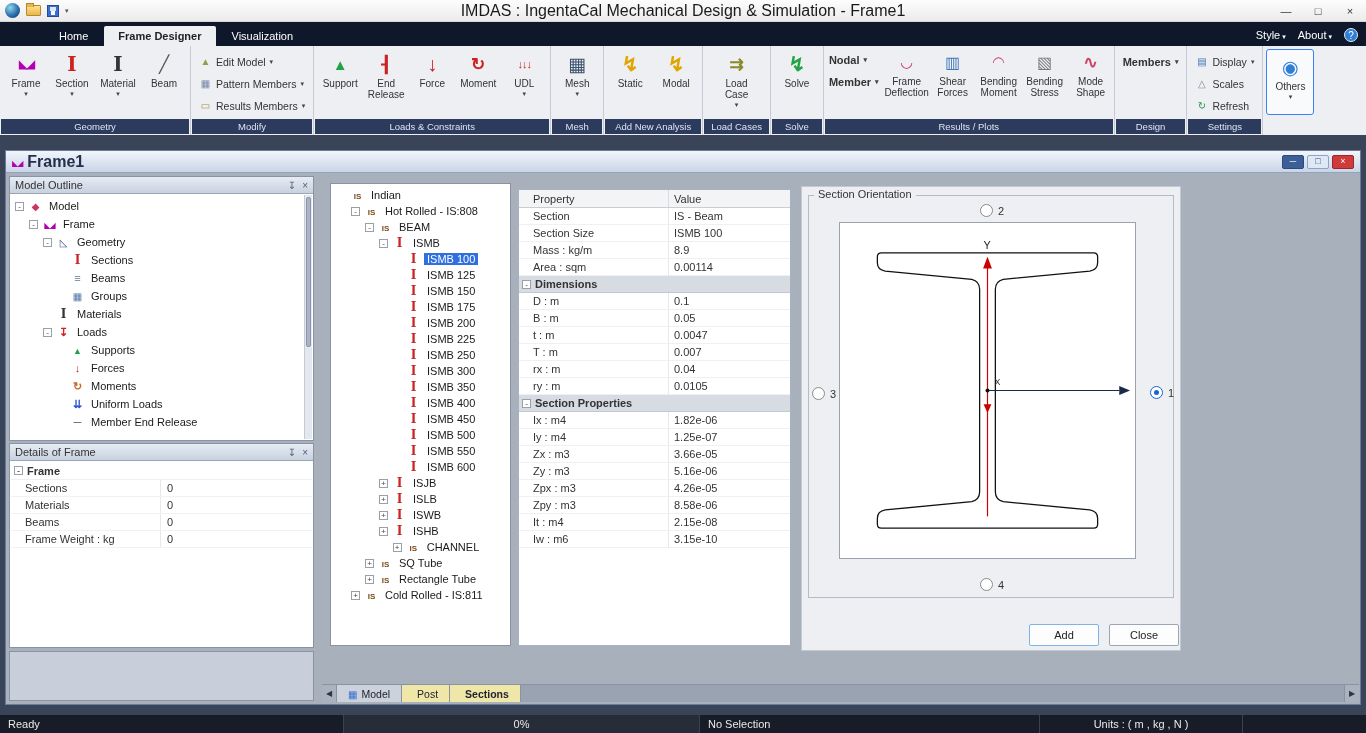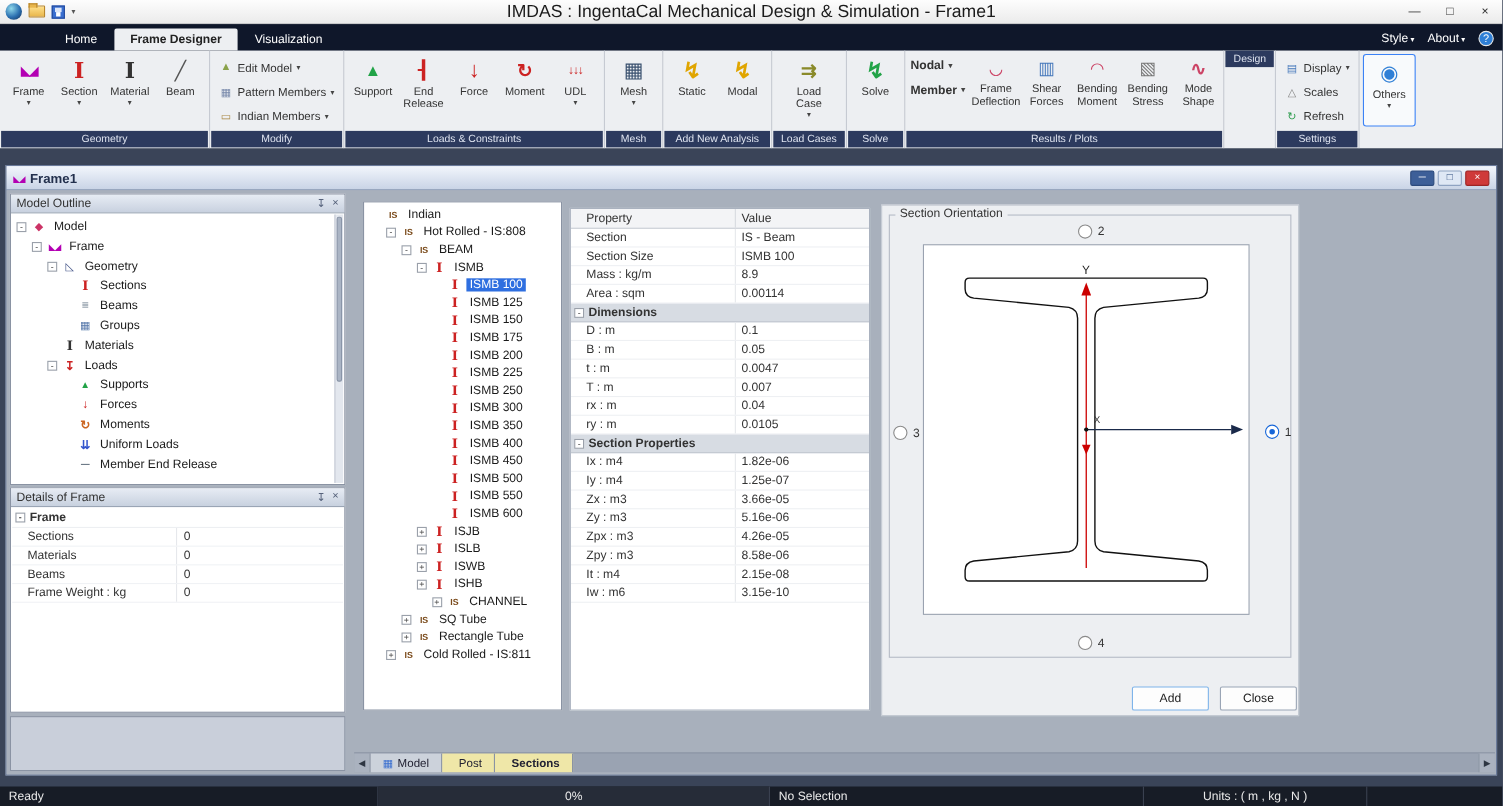--- a/index.html
+++ b/index.html
@@ -75,21 +75,21 @@
 .rm-select::before{content:"▭";color:#aa8844}
 .rm-display::before{content:"▤";color:#4477bb}
 .rm-scales::before{content:"△";color:#888}
 .rm-refresh::before{content:"↻";color:#2a9a4a}
 
 
 .workspace{position:absolute;top:135px;left:0;right:0;bottom:18px;background:#3a4458}
 .docwin{position:absolute;left:5px;right:5px;top:15px;height:555px;background:#a8b0bc;border:1px solid #6a7a9a}
 .doc-titlebar{height:22px;background:linear-gradient(#f2f6fc,#c9d4e6);display:flex;align-items:center;padding:0 6px;border-bottom:1px solid #93a3be}
 .doc-frame-ic::before{content:"◣◢";color:#b300b3;font-size:8px;letter-spacing:-1px}
-.doc-title{font-weight:bold;color:#23304d;font-size:12px;margin-left:5px}
+.doc-title{font-weight:bold;color:#23304d;font-size:16px;margin-left:5px}
 .doc-controls{margin-left:auto;display:flex;gap:3px}
 .dc-btn{width:22px;height:14px;border-radius:2px;display:flex;align-items:center;justify-content:center;font-size:9px;line-height:9px}
 .dc-min{background:#3d5f98;color:#fff;border:1px solid #2c4a7c}
 .dc-max{background:#dfe8f5;color:#2c4a7c;border:1px solid #8fa3c2}
 .dc-close{background:#cf3a3a;color:#fff;border:1px solid #9c2525}
 .doc-content{position:absolute;top:22px;left:0;right:0;bottom:0;background:#a8b0bc}
 
 
 .panel{position:absolute;background:#fff;border:1px solid #8a93a3}
 .panel-header{height:17px;background:linear-gradient(#e7ecf4,#c8d1df);border-bottom:1px solid #9aa5b5;
@@ -274,21 +274,21 @@
             </div>
 
             <div class="rmenu">
               <span class="rm-ic rm-pattern"></span>
               <span>Pattern Members</span>
               <span class="rdd2">▾</span>
             </div>
 
             <div class="rmenu">
               <span class="rm-ic rm-select"></span>
-              <span>Indian Members</span>
+              <span>Results Members</span>
               <span class="rdd2">▾</span>
             </div>
           </div>
       </div>
       <div class="rg-label">Modify</div>
     </div>
 
     <div class="rgroup">
       <div class="rg-body">
 
@@ -423,20 +423,29 @@
               <span class="ri ri-modeshape"></span>
               <span class="rlbl">Mode Shape</span>
               <span class="rdd"></span>
             </div>
           </div>
       </div>
       <div class="rg-label">Results / Plots</div>
     </div>
 
     <div class="rgroup">
+      <div class="rg-body">
+        <div class="rstack menus-bold">
+
+            <div class="rmenu">
+              <span>Members</span>
+              <span class="rdd2">▾</span>
+            </div>
+          </div>
+      </div>
       <div class="rg-label">Design</div>
     </div>
 
     <div class="rgroup">
       <div class="rg-body">
         <div class="rstack">
 
             <div class="rmenu">
               <span class="rm-ic rm-display"></span>
               <span>Display</span>

